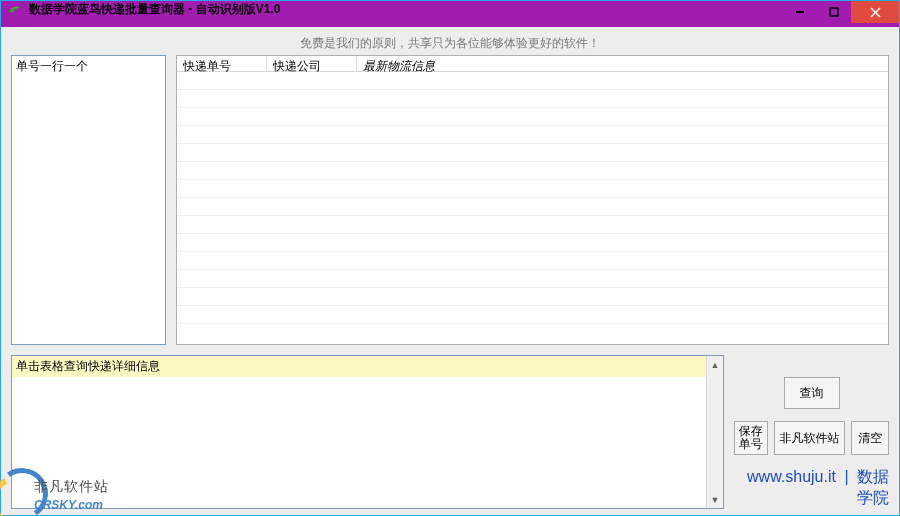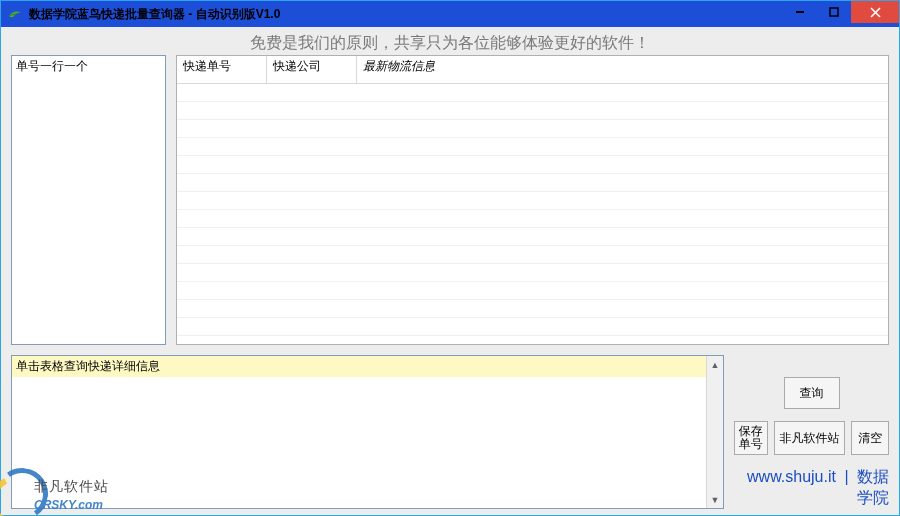--- a/index.html
+++ b/index.html
@@ -15,23 +15,23 @@
   .window {
     border: 1px solid #2aa6ec;
     background: #fff;
     width: 900px;
     height: 516px;
     display: flex;
     flex-direction: column;
   }
   .titlebar {
     height: 26px;
-    background: #1d4ed8;
-    display: flex;
-    align-items: center;
+    background: #a21caf;
+    display: flex;
+    align-items: flex-start;
     padding-left: 6px;
     position: relative;
     color: #000;
   }
   .titlebar .app-icon {
     width: 16px; height: 16px;
     margin-right: 6px;
     display: flex; align-items: center; justify-content: center;
   }
   .titlebar .title { font-weight: bold; font-size: 12px; }
@@ -51,21 +51,21 @@
   .client {
     flex: 1;
     background: #ededed;
     padding: 8px 10px 6px 10px;
     display: flex;
     flex-direction: column;
   }
   .slogan {
     text-align: center;
     color: #7a7a7a;
-    font-size: 16px;
+    font-size: 12px;
     height: 20px;
     line-height: 16px;
   }
   .main-row {
     display: flex;
     gap: 10px;
     height: 290px;
   }
   .tracking-input {
     width: 155px;
@@ -93,21 +93,21 @@
     flex: 1;
     height: 100%;
     border: 1px solid #b0b0b0;
     background: #fff;
     overflow: hidden;
     display: flex;
     flex-direction: column;
   }
   .table-header {
     display: flex;
-    height: 28px;
+    height: 16px;
     border-bottom: 1px solid #d8d8d8;
     background: #fff;
   }
   .th {
     padding: 2px 6px;
     border-right: 1px solid #d8d8d8;
     font-size: 12px;
     color: #000;
     white-space: nowrap;
   }

